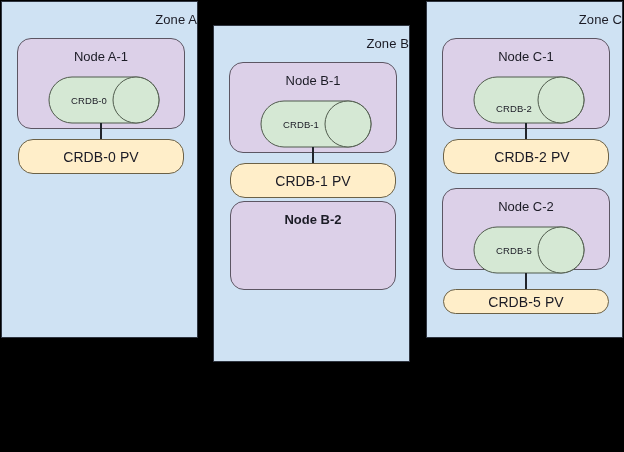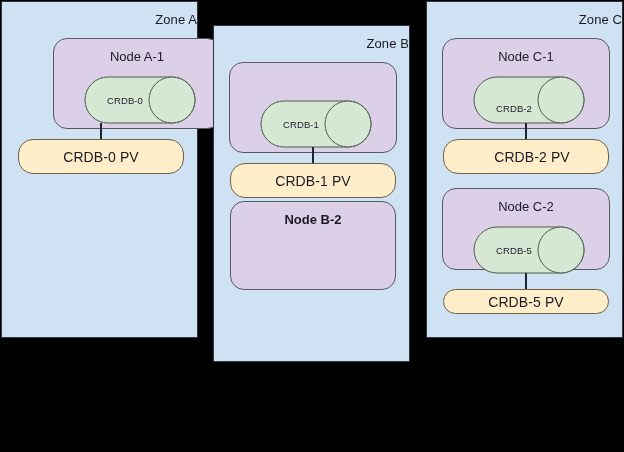--- a/index.html
+++ b/index.html
@@ -99,41 +99,42 @@
   }
 </style>
 </head>
 <body>
 
 <div id="canvas">
 
   <div class="zone" style="left:1px; top:1px; width:197px; height:337px;">
     <div class="zone-title">Zone A</div>
 
-    <div class="node" style="left:15px; top:36px; width:168px; height:91px;margin-left:36px;">
+    <div class="node" style="left:15px; top:36px; width:168px; height:91px;">
       <div class="node-title">Node A-1</div>
 
       <div class="cylinder" style="left:30px; top:37px; width:112px; height:48px;">
         <svg width="112" height="48" viewBox="0 0 112 48">
           <path d="M24,1 H88 A23,23 0 0 1 88,47 H24 A23,23 0 0 1 24,1 Z" fill="#d5e8d4" stroke="#4f5a4c" stroke-width="1"></path>
           <circle cx="88" cy="24" r="23" fill="#d5e8d4" stroke="#4f5a4c" stroke-width="1"></circle>
         </svg>
         <div class="cyl-label">CRDB-0</div>
       </div>
     </div>
 
     <div class="connector" style="left:98px; top:121px; height:17px;"></div>
 
     <div class="pv" style="left:16px; top:137px; width:166px; height:35px;">CRDB-0 PV</div>
   </div>
 
   <div class="zone" style="left:213px; top:1px; width:197px; height:337px;margin-top:24px;">
     <div class="zone-title">Zone B</div>
 
     <div class="node" style="left:15px; top:36px; width:168px; height:91px;">
+      <div class="node-title">Node B-1</div>
 
       <div class="cylinder" style="left:30px; top:37px; width:112px; height:48px;">
         <svg width="112" height="48" viewBox="0 0 112 48">
           <path d="M24,1 H88 A23,23 0 0 1 88,47 H24 A23,23 0 0 1 24,1 Z" fill="#d5e8d4" stroke="#4f5a4c" stroke-width="1"></path>
           <circle cx="88" cy="24" r="23" fill="#d5e8d4" stroke="#4f5a4c" stroke-width="1"></circle>
         </svg>
         <div class="cyl-label">CRDB-1</div>
       </div>
     </div>
 

